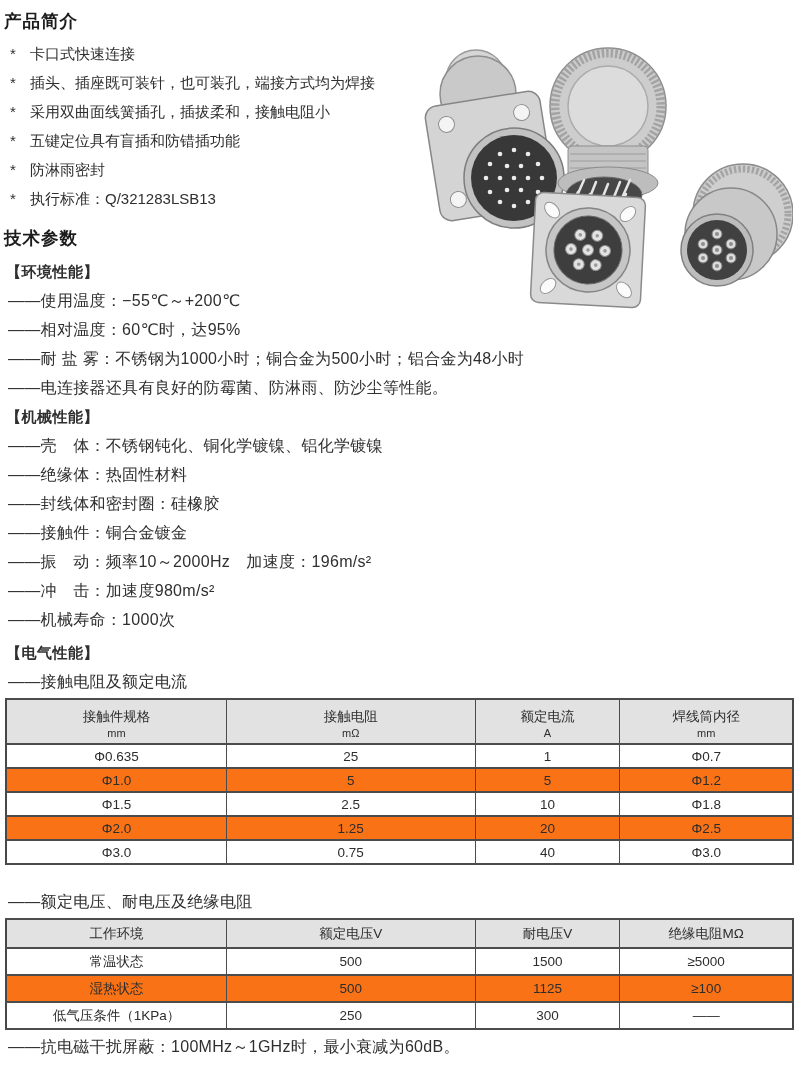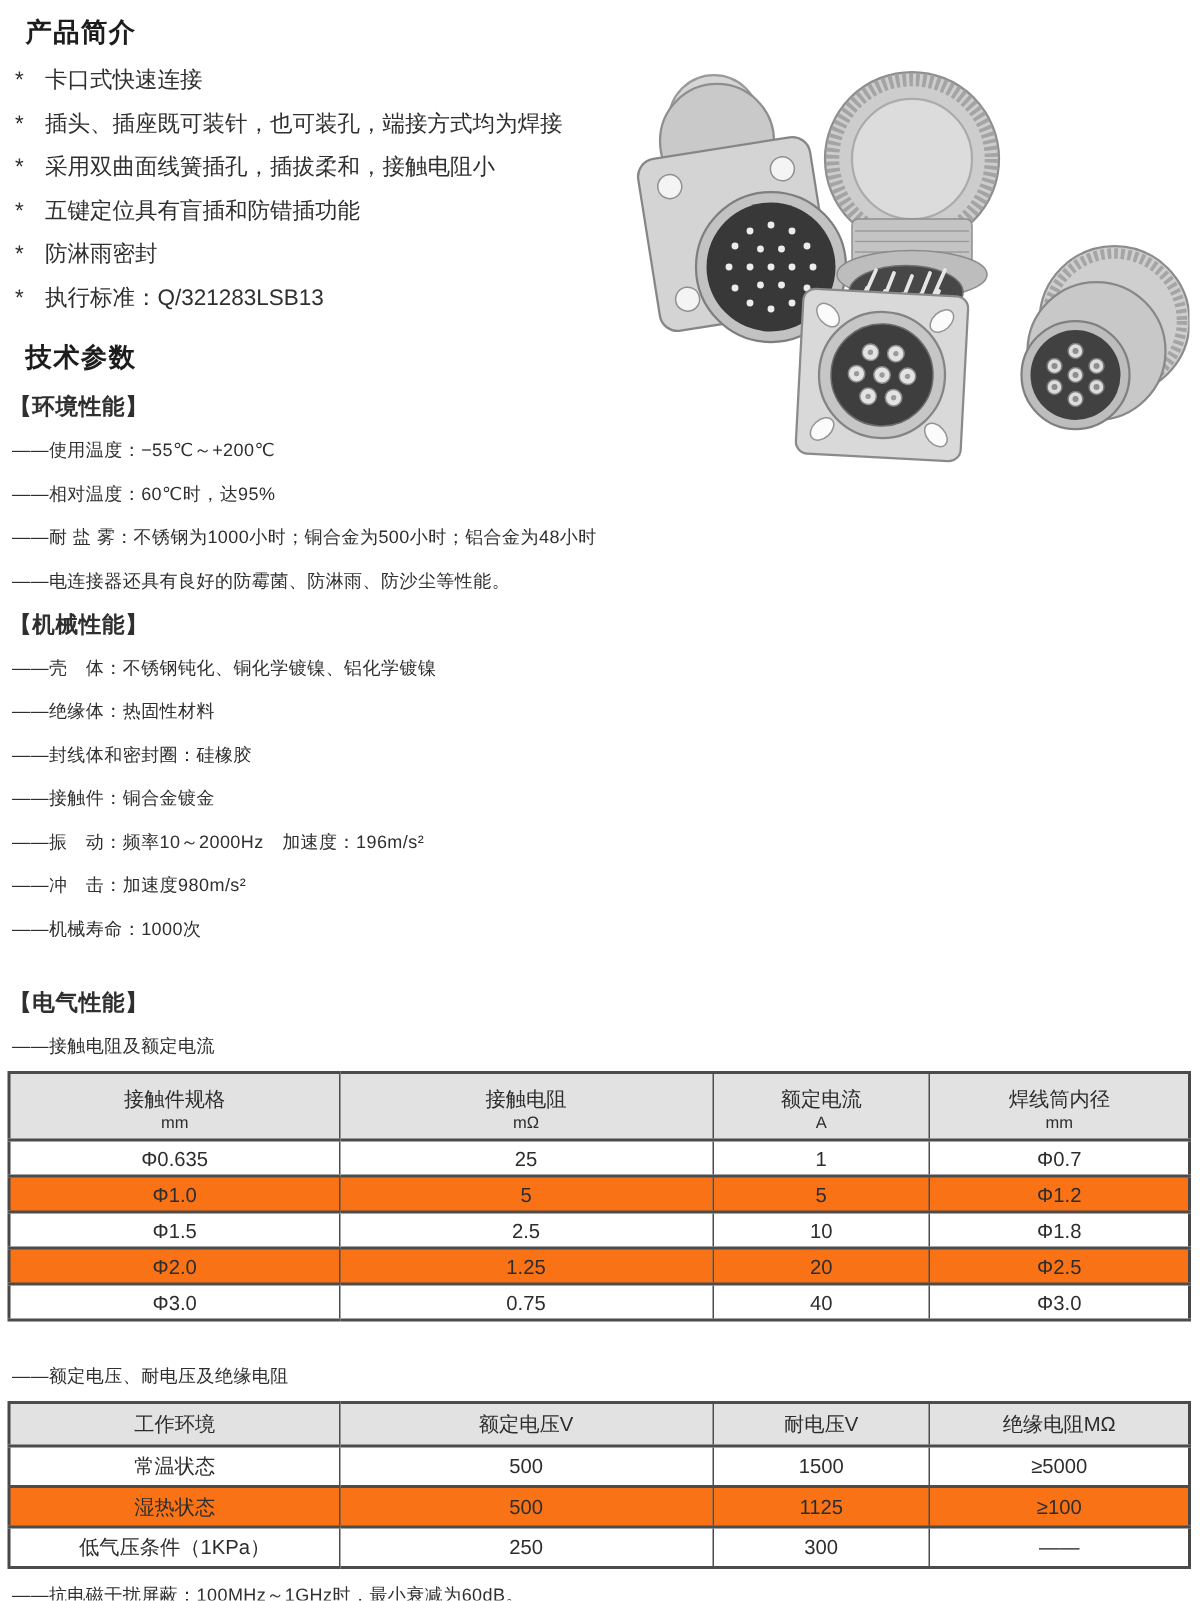--- a/index.html
+++ b/index.html
@@ -8,37 +8,37 @@
     width: 800px; height: 1067px;
     font-family: "Liberation Sans", "DejaVu Sans", sans-serif;
     color: #2f2f2f;
     position: relative;
     overflow: hidden;
   }
   .page { position: relative; width: 800px; height: 1067px; padding-top: 10px; }
 
   .main-title {
     font-size: 17.5px; font-weight: bold; color: #1c1c1c;
-    margin-left: 17px; line-height: 22px; letter-spacing: 1px; font-family: Liberation Serif, serif;
+    margin-left: 4px; line-height: 22px; letter-spacing: 1px; font-family: Liberation Serif, serif;
   }
   .features { margin-top: 7px; }
   .feature-line {
     height: 29px; line-height: 29px; font-size: 15px;
     margin-left: 10px; white-space: nowrap;
   }
   .feature-line .bullet { display: inline-block; width: 20px; color: #2f2f2f; }
 
   .tech-title { margin-top: 14px; }
 
   .sec-heading {
     font-size: 15px; font-weight: bold; line-height: 29px; height: 29px;
     margin-left: 6px; letter-spacing: 0.5px;
   }
   .param-line {
-    font-size: 12px; line-height: 29px; height: 29px;
+    font-size: 16px; line-height: 29px; height: 29px;
     margin-left: 8px; white-space: nowrap; letter-spacing: 0.3px;
   }
 
   .table-intro { margin-top: 0; }
   .intro2 { margin-top: 22px; }
 
   table.spec {
     border-collapse: collapse;
     width: 789px;
     margin: 2px 0 0 5px;
@@ -213,21 +213,21 @@
 
   <div class="sec-heading">【机械性能】</div>
   <div class="param-line">——壳　体：不锈钢钝化、铜化学镀镍、铝化学镀镍</div>
   <div class="param-line">——绝缘体：热固性材料</div>
   <div class="param-line">——封线体和密封圈：硅橡胶</div>
   <div class="param-line">——接触件：铜合金镀金</div>
   <div class="param-line">——振　动：频率10～2000Hz　加速度：196m/s²</div>
   <div class="param-line">——冲　击：加速度980m/s²</div>
   <div class="param-line">——机械寿命：1000次</div>
 
-  <div class="sec-heading" style="margin-top:20px;">【电气性能】</div>
+  <div class="sec-heading" style="margin-top:4px;">【电气性能】</div>
   <div class="param-line table-intro">——接触电阻及额定电流</div>
 
   <table class="spec" id="table1">
     <colgroup>
         <col style="width:28%">
         <col style="width:31.6%">
         <col style="width:18.4%">
         <col style="width:22%">
       </colgroup>
     <thead>

